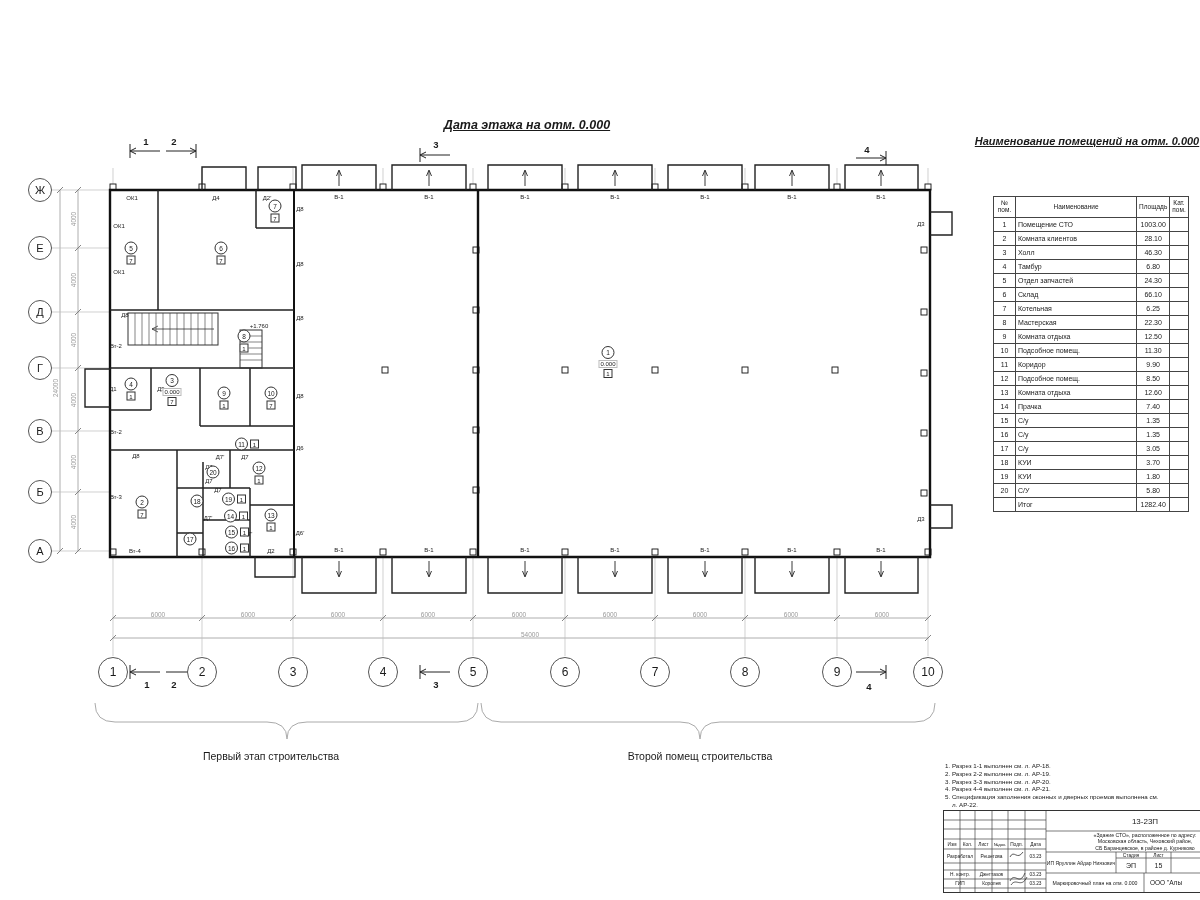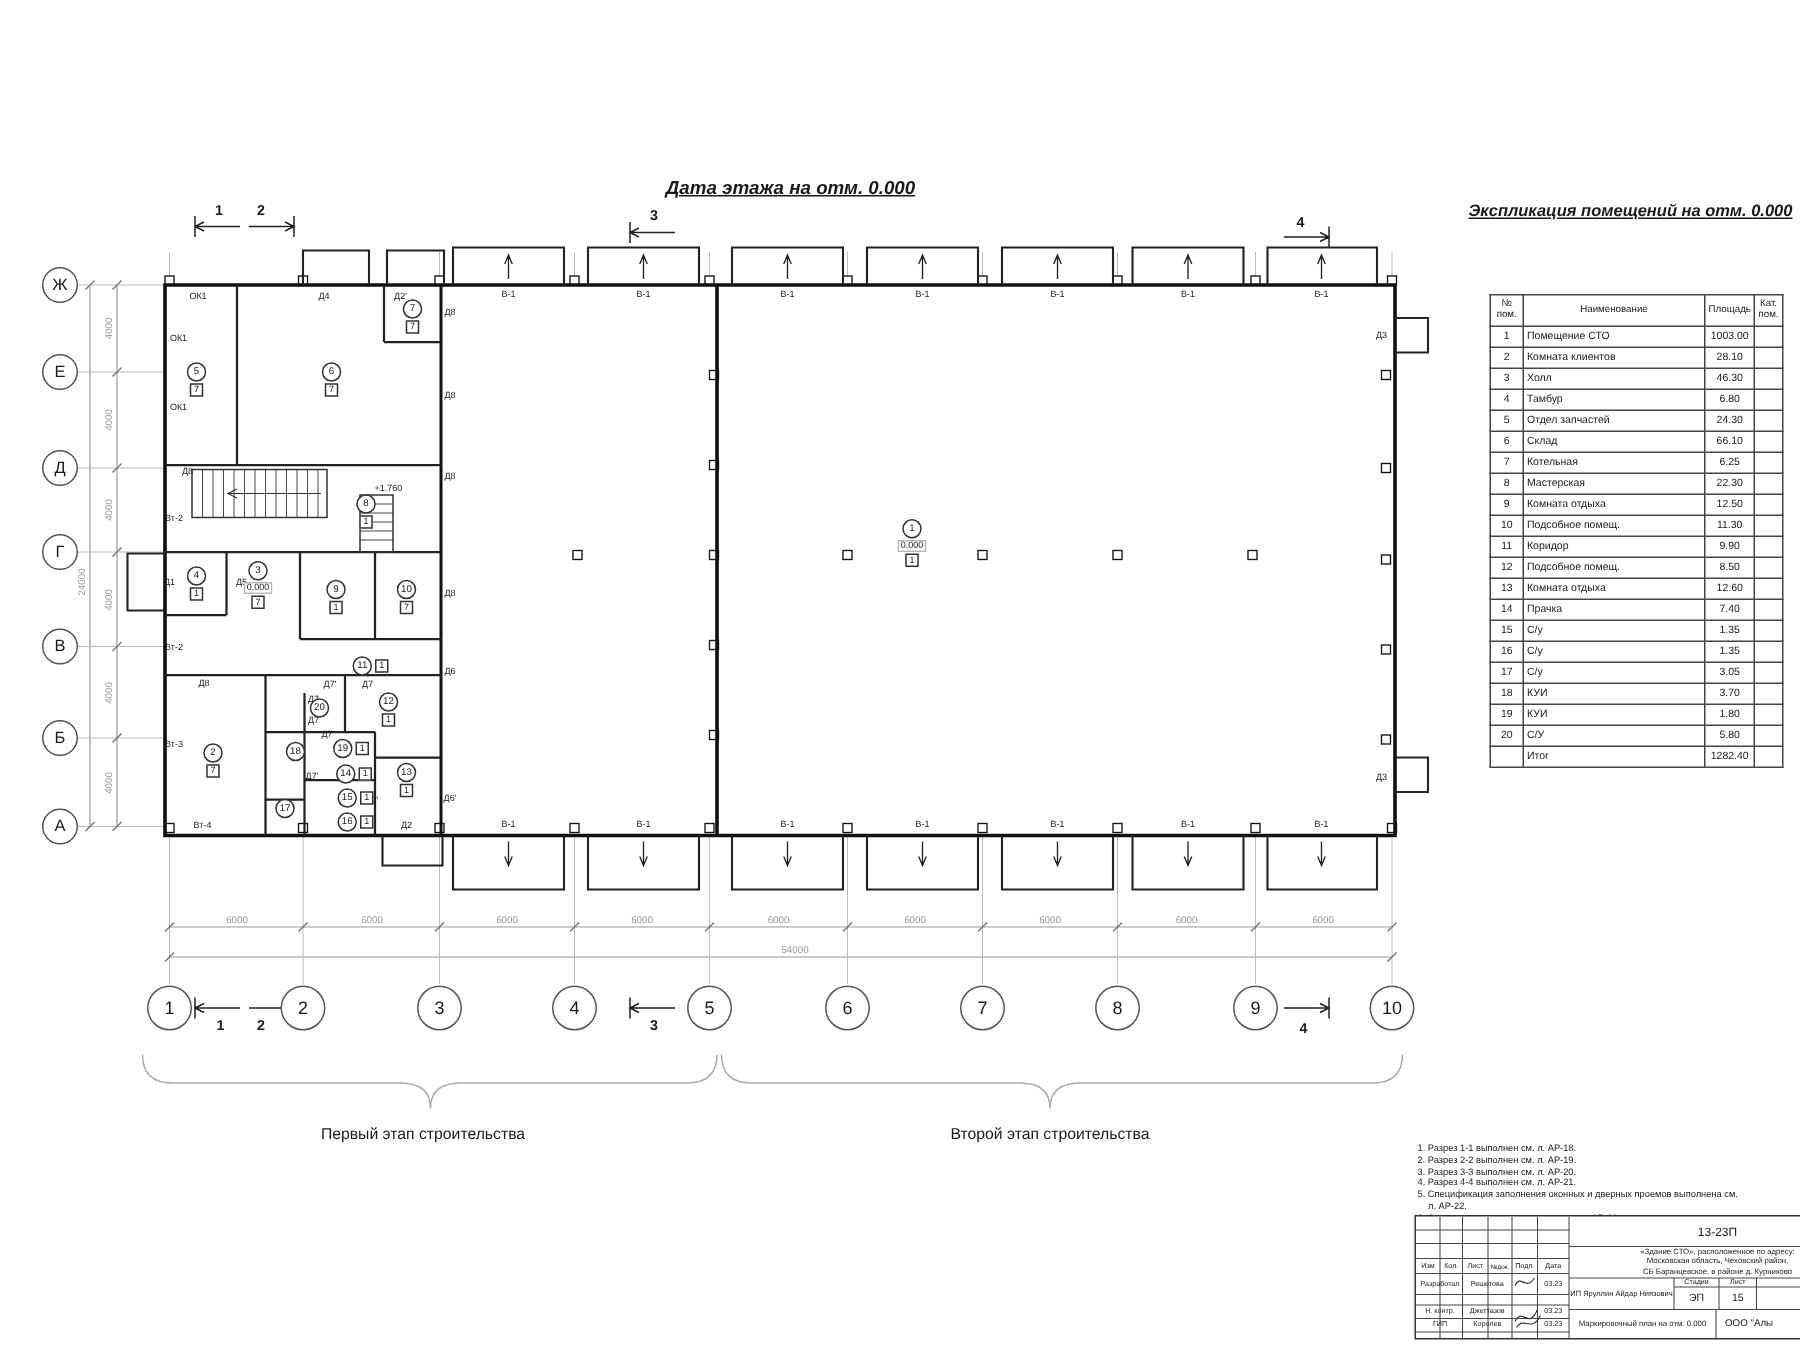--- a/index.html
+++ b/index.html
@@ -342,24 +342,24 @@
       <div class="room r" style="position: absolute; left: 234px; top: 499px;">
         <div class="rc">19</div>
         <div class="fs">1</div>
       </div>
       <div class="room" style="position: absolute; left: 213px; top: 472px;">
         <div class="rc">20</div>
       </div>
     </div>
 
   <div id="plan-title" class="titl">Дата этажа на отм. 0.000</div>
-  <div id="expl-title" class="titl">Экспликация помещений на отм. 0.000</div>
-
-  <div class="stage" style="left:282px;top:750px">Первый этап строительства</div>
-  <div class="stage" style="left:700px;top:750px">Второй этап строительства</div>
+  <div id="expl-title" class="titl">Наименование помещений на отм. 0.000</div>
+
+  <div class="stage" style="left:271px;top:750px">Первый этап строительства</div>
+  <div class="stage" style="left:700px;top:750px">Второй помещ строительства</div>
 
   <table id="expl-table">
     <colgroup>
         <col style="width:22px">
         <col style="width:121px">
         <col style="width:29px">
         <col style="width:17px">
       </colgroup>
     <thead>
       <tr>

